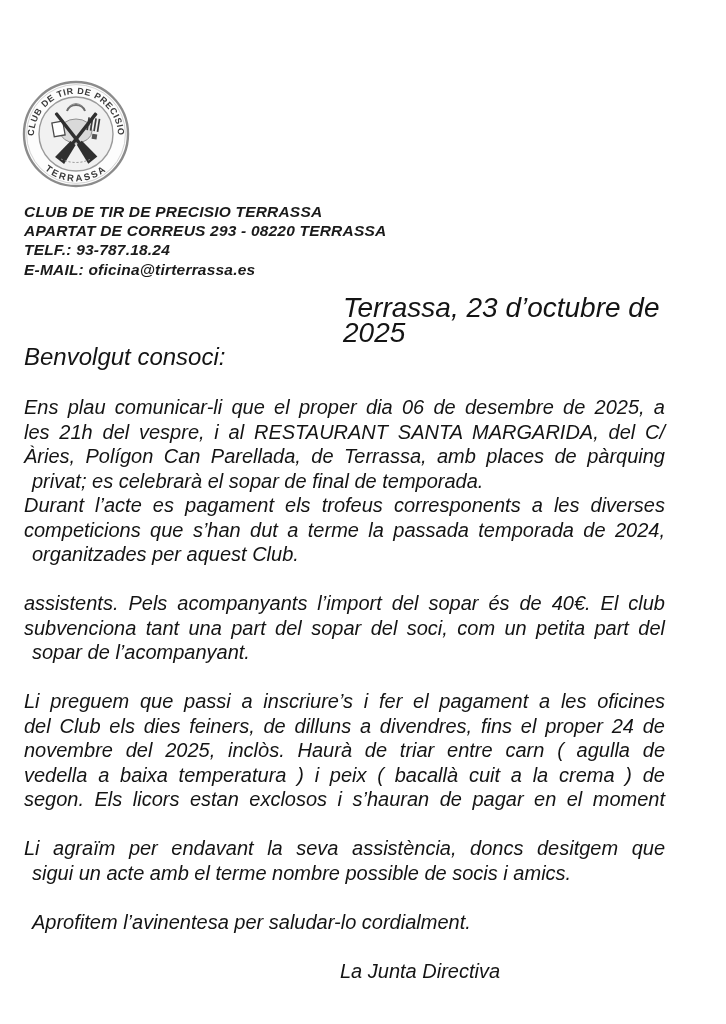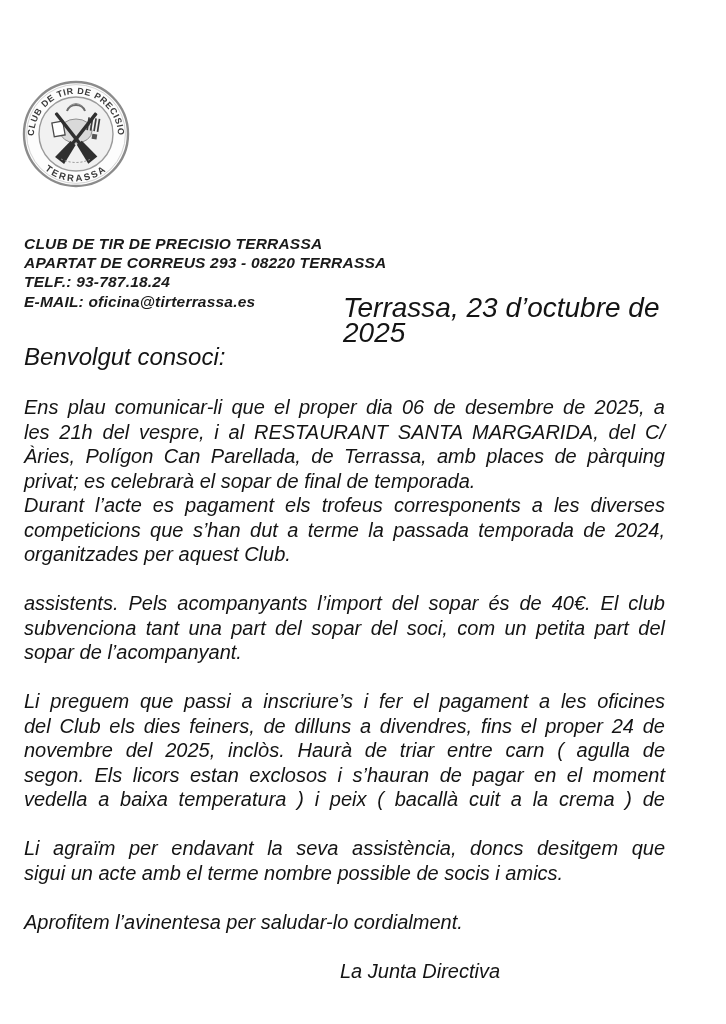--- a/index.html
+++ b/index.html
@@ -12,40 +12,40 @@
     font-family:"Liberation Sans", sans-serif;
     overflow:hidden;
   }
   
   .logo{position:absolute;left:21px;top:79px;width:110px;height:110px;}
   
   .header-block{
     position:absolute;left:24px;top:202px;
     font-weight:bold;font-style:italic;
     font-size:15.5px;line-height:19.2px;
-    letter-spacing:0.2px;color:#1a1a1a;margin-top:32px;
+    letter-spacing:0.2px;color:#1a1a1a;
   }
   
   .date-line{
     position:absolute;left:343px;top:296px;
     font-style:italic;font-size:28px;line-height:24.5px;
   }
   
   .salutation{
     position:absolute;left:24px;top:345px;
     font-style:italic;font-size:24px;line-height:24.5px;
   }
   
   .body-col{
     position:absolute;left:24px;top:395px;width:641px;
     font-style:italic;font-size:20px;line-height:24.5px;
   }
   .para + .para{margin-top:24.5px;}
   .line{text-align:justify;text-align-last:justify;}
-  .line.end{text-align-last:left;}
+  .line.end{text-align-last:left;margin-left:8px;}
   .b{font-weight:normal;}
   .closing{
     margin-top:24.5px;
     padding-left:316px;
     font-style:italic;font-size:20px;line-height:24.5px;
   }
   .ring-text{font-family:"Liberation Sans",sans-serif;font-weight:bold;fill:#3a3a3a;}
 </style>
 </head>
 <body>
@@ -122,22 +122,22 @@
         </div>
         <div class="para">
           <div class="line"><span>assistents. Pels acompanyants l’import del sopar és de 40€. El club</span></div>
           <div class="line"><span>subvenciona tant una part del sopar del soci, com un petita part del</span></div>
           <div class="line end"><span>sopar de l’acompanyant.</span></div>
         </div>
         <div class="para">
           <div class="line"><span>Li preguem que passi a inscriure’s i fer el pagament a les oficines</span></div>
           <div class="line"><span>del Club els dies feiners, de dilluns a divendres, fins el proper </span><span class="b">24 de</span></div>
           <div class="line"><span class="b">novembre del 2025, inclòs</span><span>. Haurà de triar entre carn ( agulla de</span></div>
+          <div class="line"><span>vedella a baixa temperatura ) i peix ( bacallà cuit a la crema ) de</span></div>
           <div class="line"><span>segon. Els licors estan exclosos i s’hauran de pagar en el moment</span></div>
-          <div class="line"><span>vedella a baixa temperatura ) i peix ( bacallà cuit a la crema ) de</span></div>
         </div>
         <div class="para">
           <div class="line"><span>Li agraïm per endavant la seva assistència, doncs desitgem que</span></div>
           <div class="line end"><span>sigui un acte amb el terme nombre possible de socis i amics.</span></div>
         </div>
         <div class="para">
           <div class="line end"><span>Aprofitem l’avinentesa per saludar-lo cordialment.</span></div>
         </div>
       </div>
     <div class="closing">La Junta Directiva</div>

